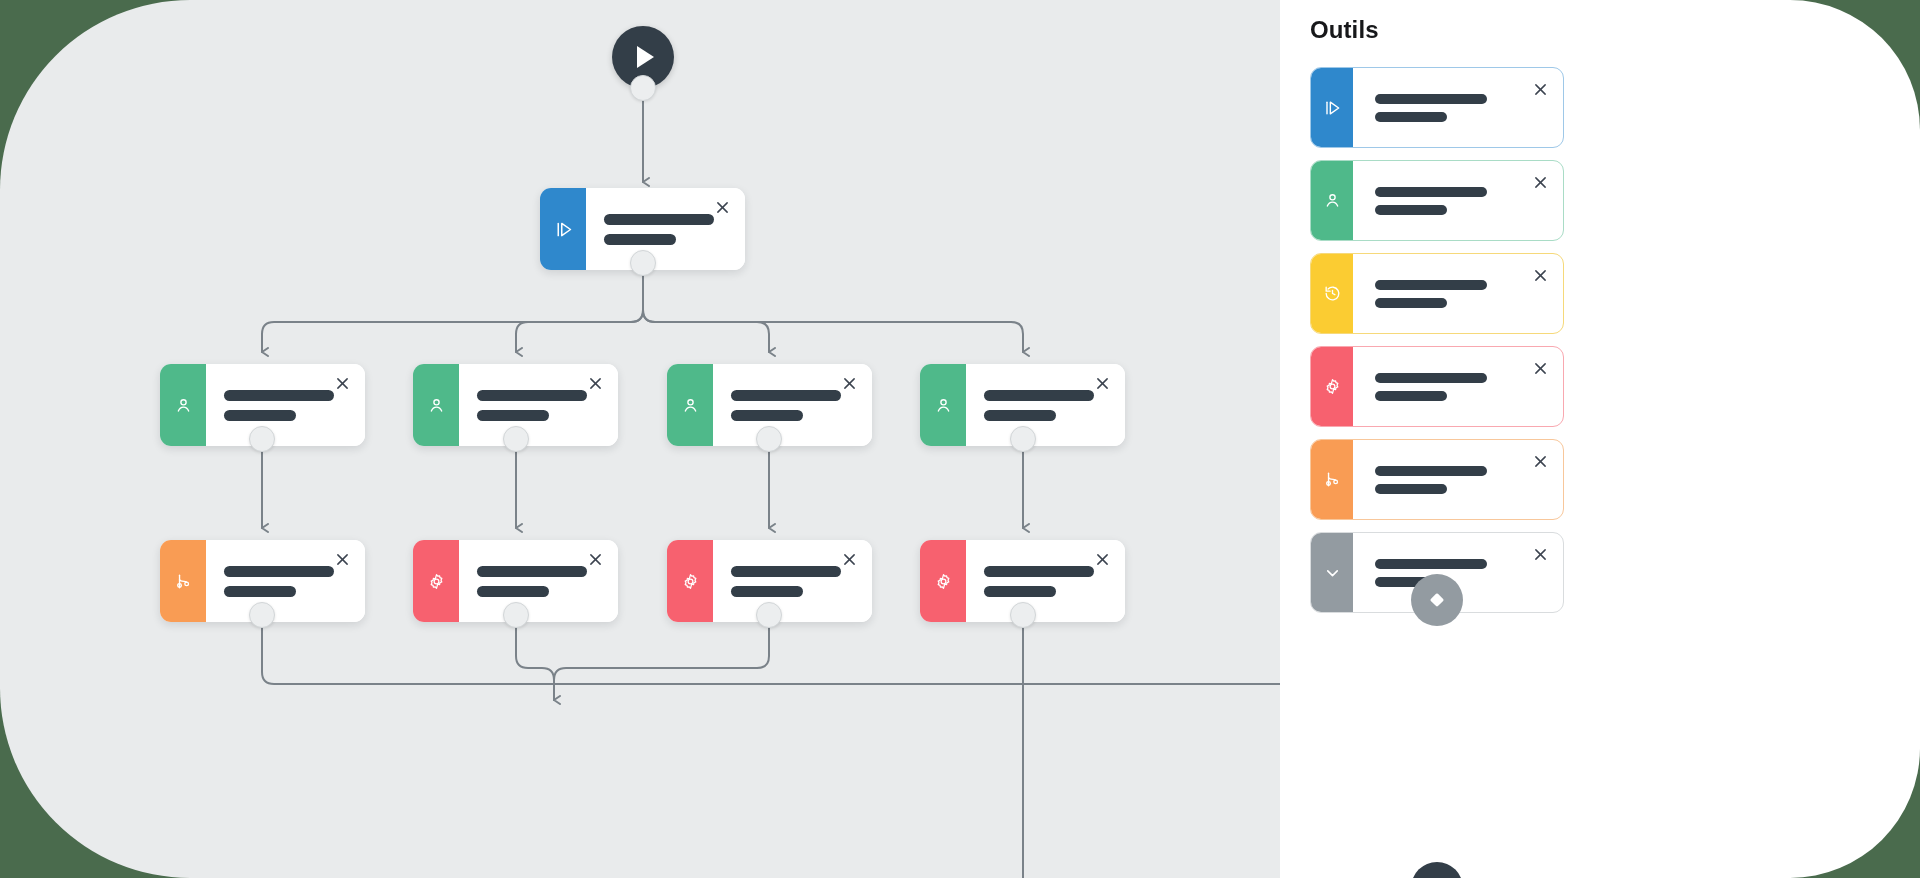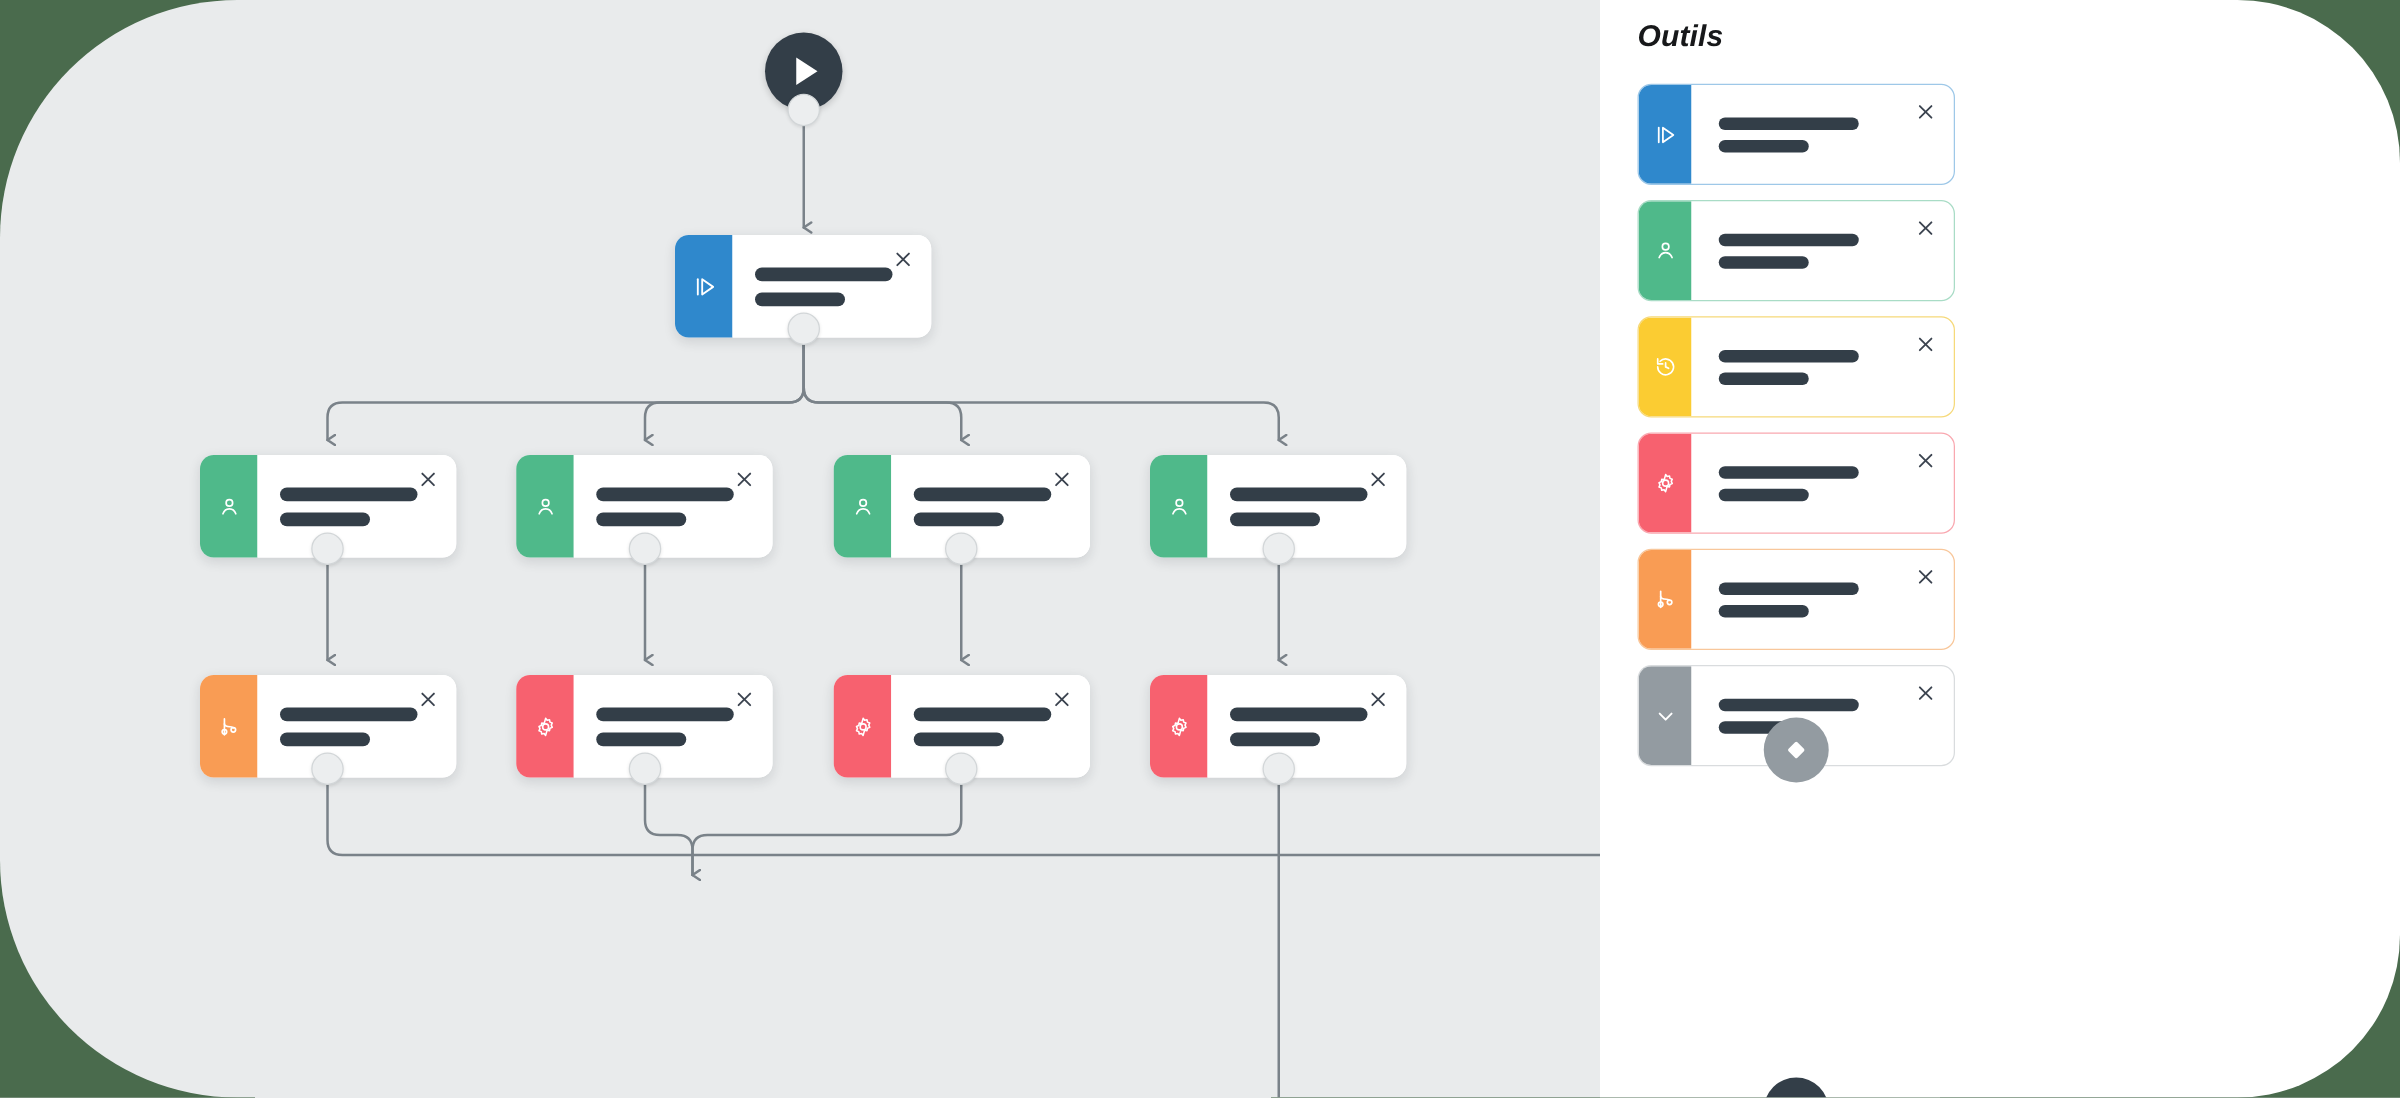--- a/index.html
+++ b/index.html
@@ -2,21 +2,21 @@
 <html><head>
 <meta charset="utf-8">
 <style>
   * { box-sizing: border-box; margin: 0; padding: 0; }
   html, body {
     width: 1920px; height: 878px;
     overflow: hidden;
     font-family: "Liberation Sans", sans-serif;
     background: #4a6b4d;
   }
-  #app { position: relative; width: 1920px; height: 668px; font-style: italic; }
+  #app { position: relative; width: 1920px; height: 668px; }
 
   
   .canvas {
     position: absolute; left: 0; top: 0;
     width: 1552px; height: 878px;
     background: #e9ebec;
     border-top-left-radius: 190px;
     border-bottom-left-radius: 190px;
     overflow: hidden;
   }

